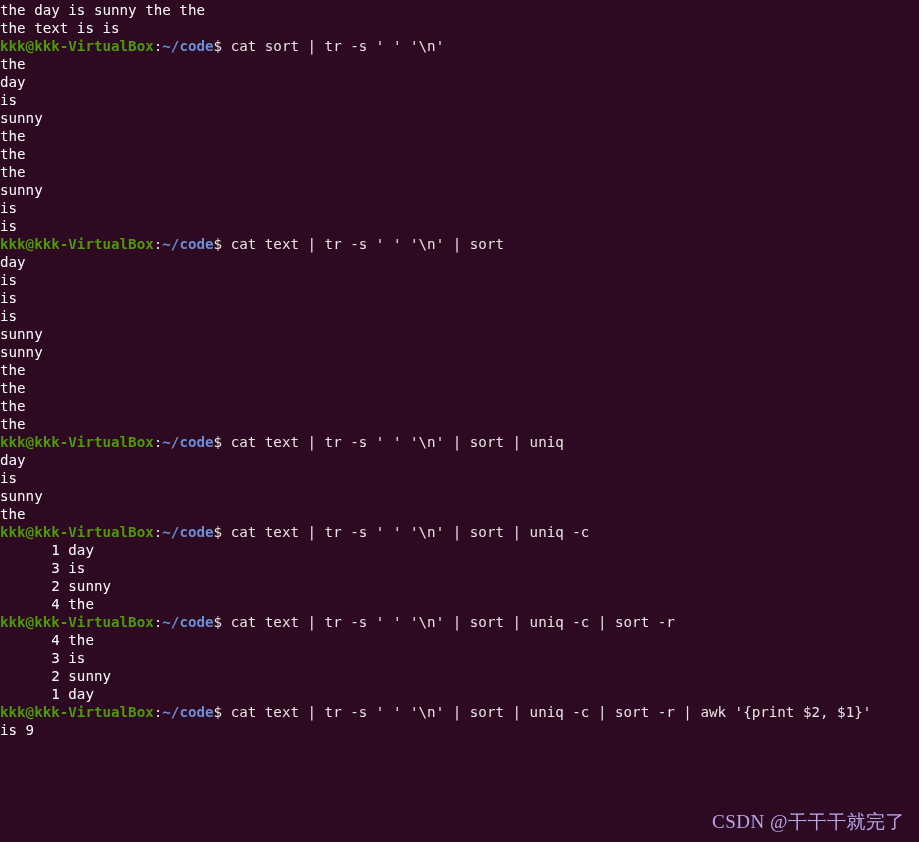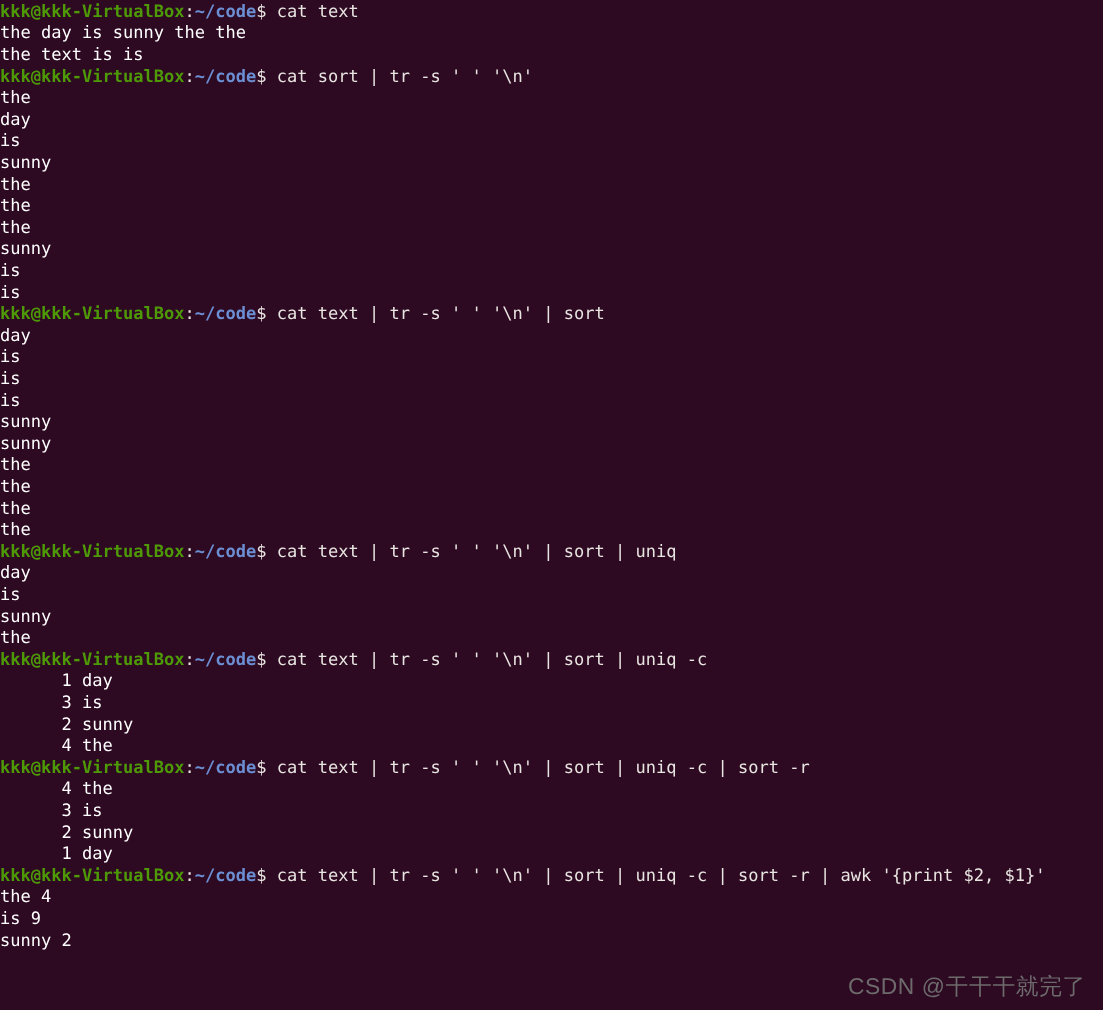--- a/index.html
+++ b/index.html
@@ -49,34 +49,33 @@
   .cmd {
     color: #e8e4e0;
   }
   .out {
     color: #ffffff;
   }
   #watermark {
     position: absolute;
     right: 14px;
     bottom: 8px;
-    font-family: Liberation Sans, sans-serif;
+    font-family: Liberation Serif, serif;
     font-size: 19px;
-    color: #737373;
+    color: #c4b5fd;
     letter-spacing: 0.5px;
     white-space: pre;
     opacity: 0.92;
   }
 </style>
 </head>
 <body>
 
 <div id="terminal">
   <div id="term-body">
-      <div class="term-line"><span class="ps-user">kkk@kkk-VirtualBox</span><span class="ps-colon">:</span><span class="ps-path">~/code</span><span class="ps-dollar">$</span><span class="cmd"> cat text</span></div>
       <div class="term-line"><span class="out">the day is sunny the the</span></div>
       <div class="term-line"><span class="out">the text is is</span></div>
       <div class="term-line"><span class="ps-user">kkk@kkk-VirtualBox</span><span class="ps-colon">:</span><span class="ps-path">~/code</span><span class="ps-dollar">$</span><span class="cmd"> cat sort | tr -s ' ' '\n'</span></div>
       <div class="term-line"><span class="out">the</span></div>
       <div class="term-line"><span class="out">day</span></div>
       <div class="term-line"><span class="out">is</span></div>
       <div class="term-line"><span class="out">sunny</span></div>
       <div class="term-line"><span class="out">the</span></div>
       <div class="term-line"><span class="out">the</span></div>
       <div class="term-line"><span class="out">the</span></div>
@@ -103,18 +102,16 @@
       <div class="term-line"><span class="out">      1 day</span></div>
       <div class="term-line"><span class="out">      3 is</span></div>
       <div class="term-line"><span class="out">      2 sunny</span></div>
       <div class="term-line"><span class="out">      4 the</span></div>
       <div class="term-line"><span class="ps-user">kkk@kkk-VirtualBox</span><span class="ps-colon">:</span><span class="ps-path">~/code</span><span class="ps-dollar">$</span><span class="cmd"> cat text | tr -s ' ' '\n' | sort | uniq -c | sort -r</span></div>
       <div class="term-line"><span class="out">      4 the</span></div>
       <div class="term-line"><span class="out">      3 is</span></div>
       <div class="term-line"><span class="out">      2 sunny</span></div>
       <div class="term-line"><span class="out">      1 day</span></div>
       <div class="term-line"><span class="ps-user">kkk@kkk-VirtualBox</span><span class="ps-colon">:</span><span class="ps-path">~/code</span><span class="ps-dollar">$</span><span class="cmd"> cat text | tr -s ' ' '\n' | sort | uniq -c | sort -r | awk '{print $2, $1}'</span></div>
-      <div class="term-line"><span class="out">the 4</span></div>
       <div class="term-line"><span class="out">is 9</span></div>
-      <div class="term-line"><span class="out">sunny 2</span></div>
     </div>
   <div id="watermark">CSDN @干干干就完了</div>
 </div>
 
 </body></html>

